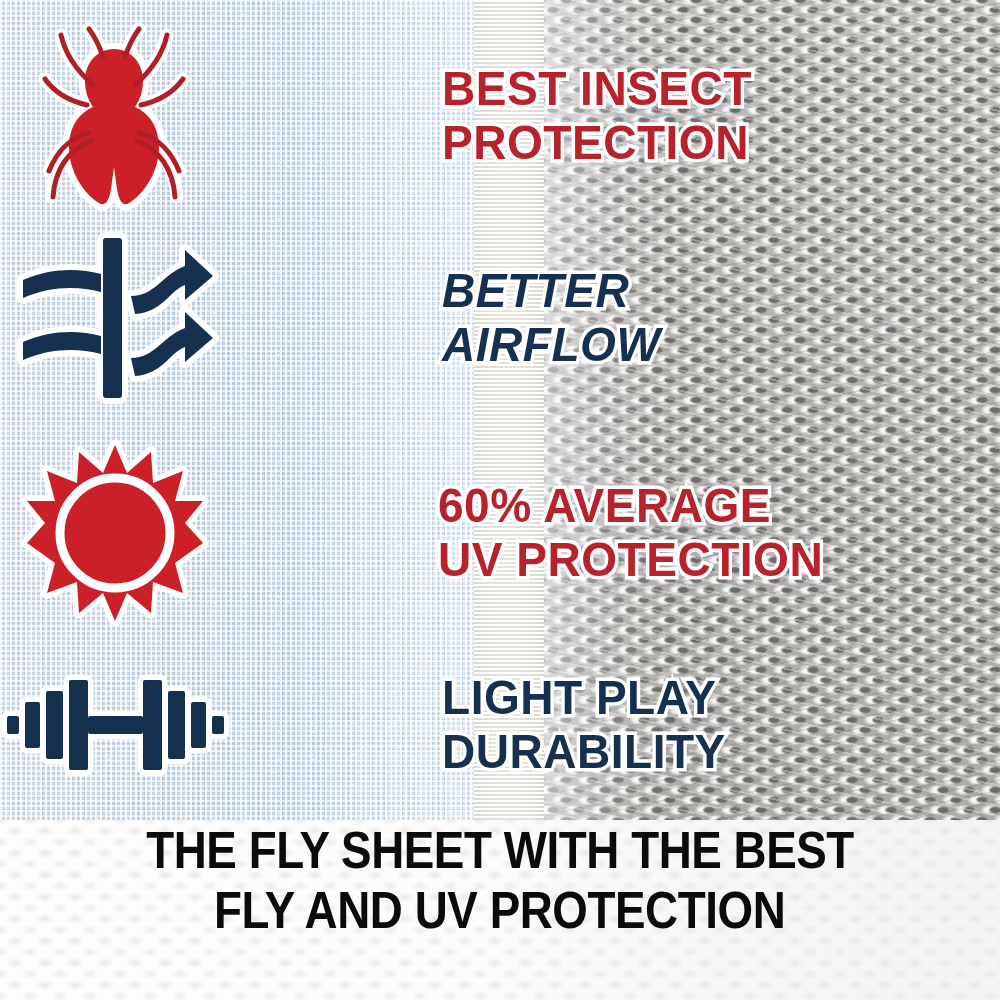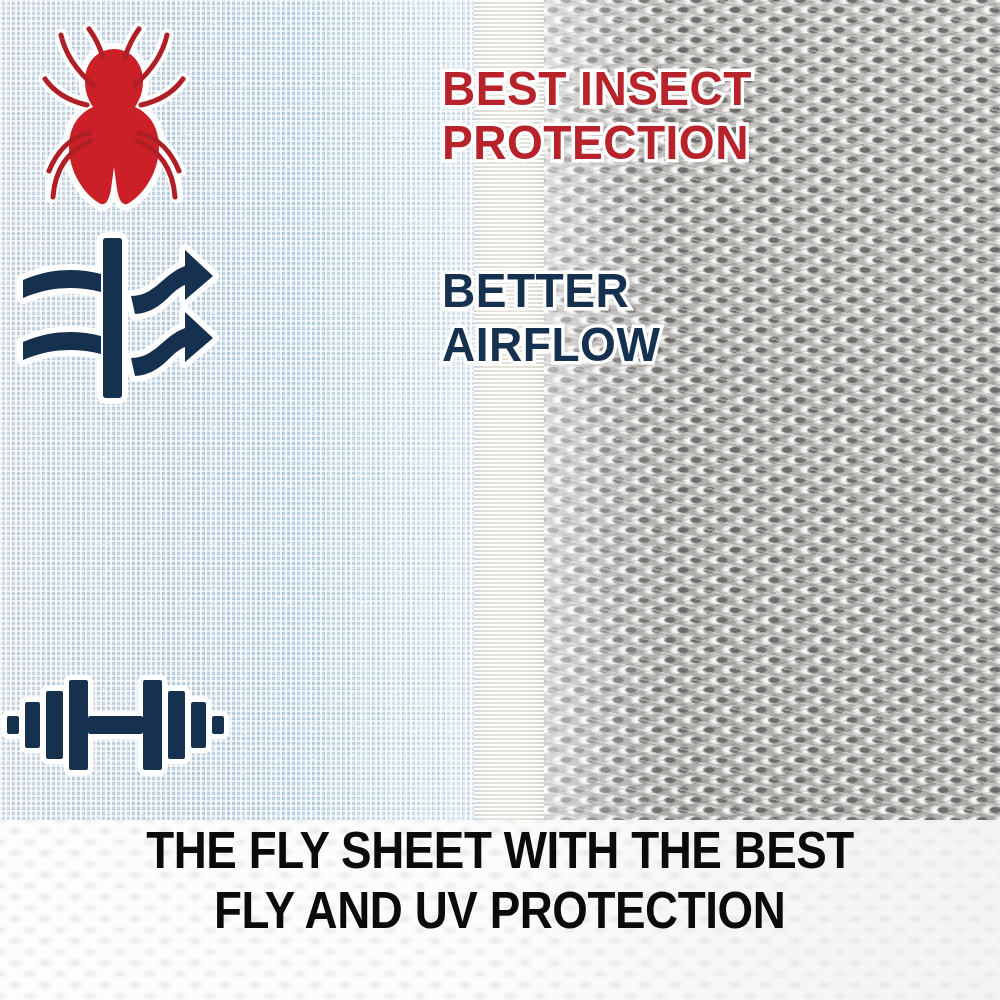--- a/index.html
+++ b/index.html
@@ -117,21 +117,21 @@
   }
   .navy-text{
     color:#16304f;
     -webkit-text-stroke:7px #ffffff;
     paint-order:stroke fill;
     text-shadow:0 0 2px rgba(255,255,255,.9);
   }
 
   
   #row-insect    {left:0;   top:18px;  width:960px;height:195px;}
-  #row-airflow   {left:0;   top:240px; width:960px;height:155px;}
+  #row-airflow   {left:0;   top:240px; width:960px;height:155px;font-style:italic;}
   #row-uv        {left:0;   top:440px; width:960px;height:185px;}
   #row-durability{left:0;   top:655px; width:960px;height:140px;}
 
   #row-insect    .text-cell{margin-left:212px;}
   #row-airflow   .text-cell{margin-left:212px;}
   #row-uv        .text-cell{margin-left:208px;}
   #row-durability.feature-row .text-cell{margin-left:212px;}
 
   svg{display:block;overflow:visible;}
 </style>
@@ -222,20 +222,41 @@
                      C156 115 150 136 122 138 Z"></path>
           </g>
         </svg>
       </div>
       <div class="text-cell">
         <div class="feat-line navy-text">BETTER</div>
         <div class="feat-line navy-text">AIRFLOW</div>
       </div>
     </div>
 
+    <div class="feature-row" id="row-uv">
+      <div class="icon-cell">
+        <svg width="180" height="180" viewBox="0 0 180 180" aria-hidden="true">
+          <g stroke="#ffffff" stroke-width="11" stroke-linejoin="round" fill="#ffffff">
+            <path d="M90 2 L102 30 L126 9 L128 40 L158 28 L150 58 L178 58 L160 80
+                     L178 100 L150 120 L158 150 L128 139 L126 170 L102 150 L90 178
+                     L78 150 L54 170 L52 139 L22 150 L30 120 L2 100 L20 80
+                     L2 58 L30 58 L22 28 L52 40 L54 9 L78 30 Z"></path>
+          </g>
+          <path fill="#cc2028" d="M90 2 L102 30 L126 9 L128 40 L158 28 L150 58 L178 58 L160 80
+                     L178 100 L150 120 L158 150 L128 139 L126 170 L102 150 L90 178
+                     L78 150 L54 170 L52 139 L22 150 L30 120 L2 100 L20 80
+                     L2 58 L30 58 L22 28 L52 40 L54 9 L78 30 Z"></path>
+          <circle cx="90" cy="90" r="55" fill="#cc2028" stroke="#ffffff" stroke-width="9"></circle>
+        </svg>
+      </div>
+      <div class="text-cell">
+        <div class="feat-line red-text">60% AVERAGE</div>
+        <div class="feat-line red-text">UV PROTECTION</div>
+      </div>
+    </div>
 
     <div class="feature-row" id="row-durability">
       <div class="icon-cell">
         <svg width="225" height="106" viewBox="0 0 225 106" aria-hidden="true">
           <g stroke="#ffffff" stroke-width="11" stroke-linejoin="round" fill="#ffffff">
             <rect x="4" y="44" width="12" height="18" rx="2"></rect>
             <rect x="22" y="30" width="15" height="46" rx="2"></rect>
             <rect x="43" y="19" width="17" height="68" rx="2"></rect>
             <rect x="66" y="8" width="19" height="90" rx="2"></rect>
             <rect x="85" y="44" width="55" height="18" rx="2"></rect>
@@ -250,20 +271,24 @@
             <rect x="43" y="19" width="17" height="68" rx="2"></rect>
             <rect x="66" y="8" width="19" height="90" rx="2"></rect>
             <rect x="85" y="44" width="55" height="18" rx="2"></rect>
             <rect x="140" y="8" width="19" height="90" rx="2"></rect>
             <rect x="165" y="19" width="17" height="68" rx="2"></rect>
             <rect x="188" y="30" width="15" height="46" rx="2"></rect>
             <rect x="209" y="44" width="12" height="18" rx="2"></rect>
           </g>
         </svg>
       </div>
+      <div class="text-cell">
+        <div class="feat-line navy-text">LIGHT PLAY</div>
+        <div class="feat-line navy-text">DURABILITY</div>
+      </div>
     </div>
 
   </div>
 
   <div class="caption-band">
     <div class="caption-line">THE FLY SHEET WITH THE BEST</div>
     <div class="caption-line">FLY AND UV PROTECTION</div>
   </div>
 
 </div>

